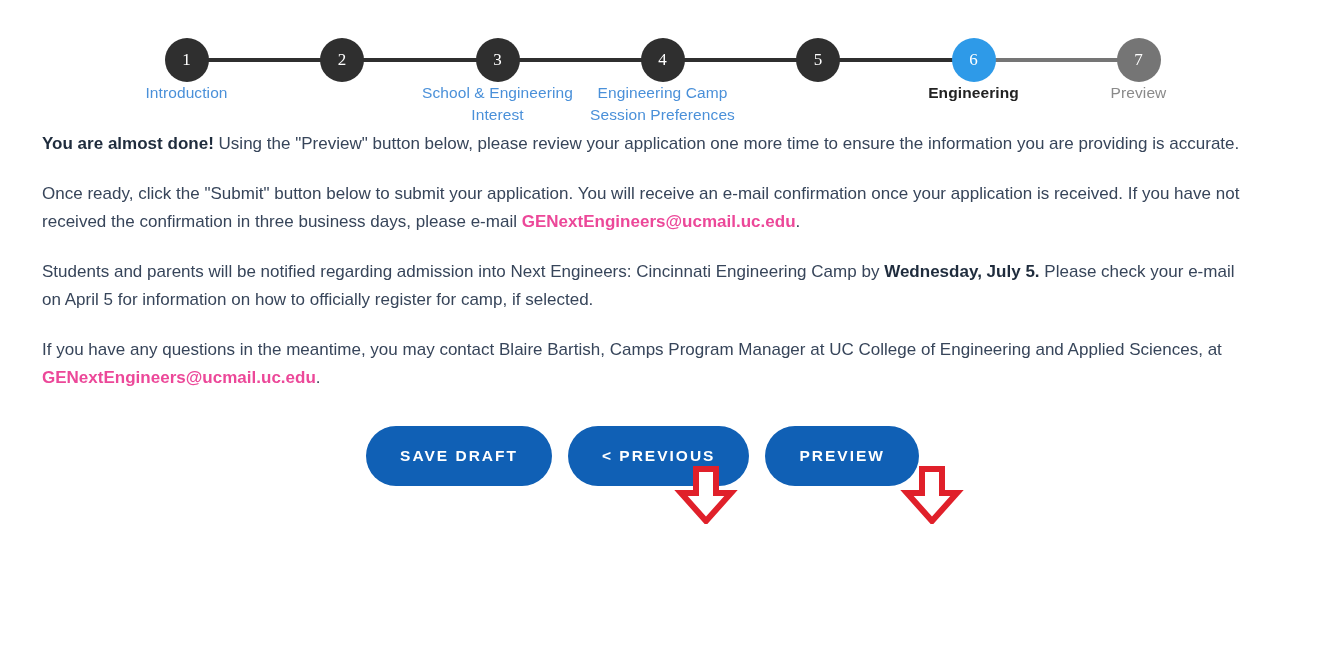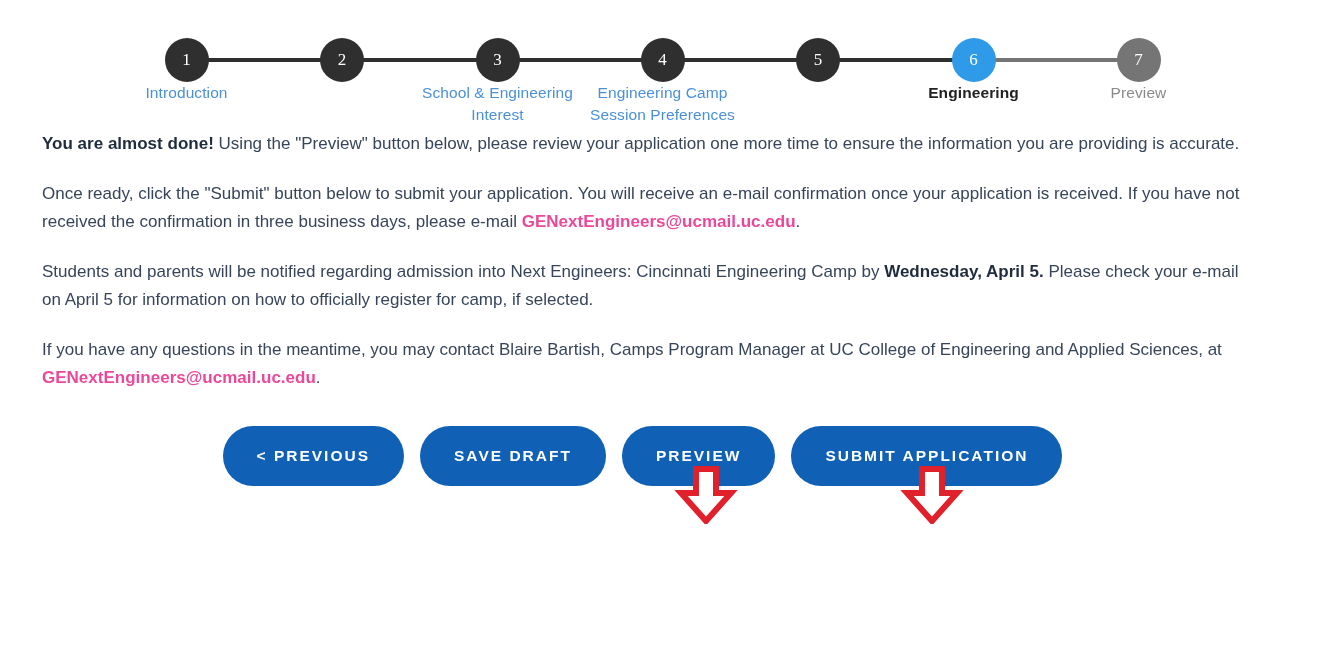--- a/index.html
+++ b/index.html
@@ -203,32 +203,31 @@
 
   <p class="para">
     <b>You are almost done!</b><span> Using the "Preview" button below, please review your application one more time to ensure the information you are providing is accurate.</span>
   </p>
 
   <p class="para">
     <span>Once ready, click the "Submit" button below to submit your application. You will receive an e-mail confirmation once your application is received. If you have not received the confirmation in three business days, please e-mail </span><a class="mail-link" href="#">GENextEngineers@ucmail.uc.edu</a><span>.</span>
   </p>
 
   <p class="para">
-    <span>Students and parents will be notified regarding admission into Next Engineers: Cincinnati Engineering Camp by </span><b>Wednesday, April 5.</b><span> Please check your e-mail on April 5 for information on how to officially register for camp, if selected.</span>
+    <span>Students and parents will be notified regarding admission into Next Engineers: Cincinnati Engineering Camp by </span><b>Wednesday, July 5.</b><span> Please check your e-mail on April 5 for information on how to officially register for camp, if selected.</span>
   </p>
 
   <p class="para">
     <span>If you have any questions in the meantime, you may contact Blaire Bartish, Camps Program Manager at UC College of Engineering and Applied Sciences, at </span><a class="mail-link" href="#">GENextEngineers@ucmail.uc.edu</a><span>.</span>
   </p>
 
   <div class="button-row">
+    <button class="btn" type="button">SAVE DRAFT</button>
     <button class="btn" type="button">&lt; PREVIOUS</button>
-    <button class="btn" type="button">SAVE DRAFT</button>
     <button class="btn" type="button">PREVIEW</button>
-    <button class="btn" type="button">SUBMIT APPLICATION</button>
   </div>
 
 </div>
 
 <div class="arrow-layer">
   <svg class="arrow arrow-1" viewBox="0 0 64 58">
     <polygon points="22,3 42,3 42,27 57,27 32,55 7,27 22,27" fill="#ffffff" stroke="#e0202a" stroke-width="6" stroke-linejoin="miter"></polygon>
   </svg>
   <svg class="arrow arrow-2" viewBox="0 0 64 58">
     <polygon points="22,3 42,3 42,27 57,27 32,55 7,27 22,27" fill="#ffffff" stroke="#e0202a" stroke-width="6" stroke-linejoin="miter"></polygon>

